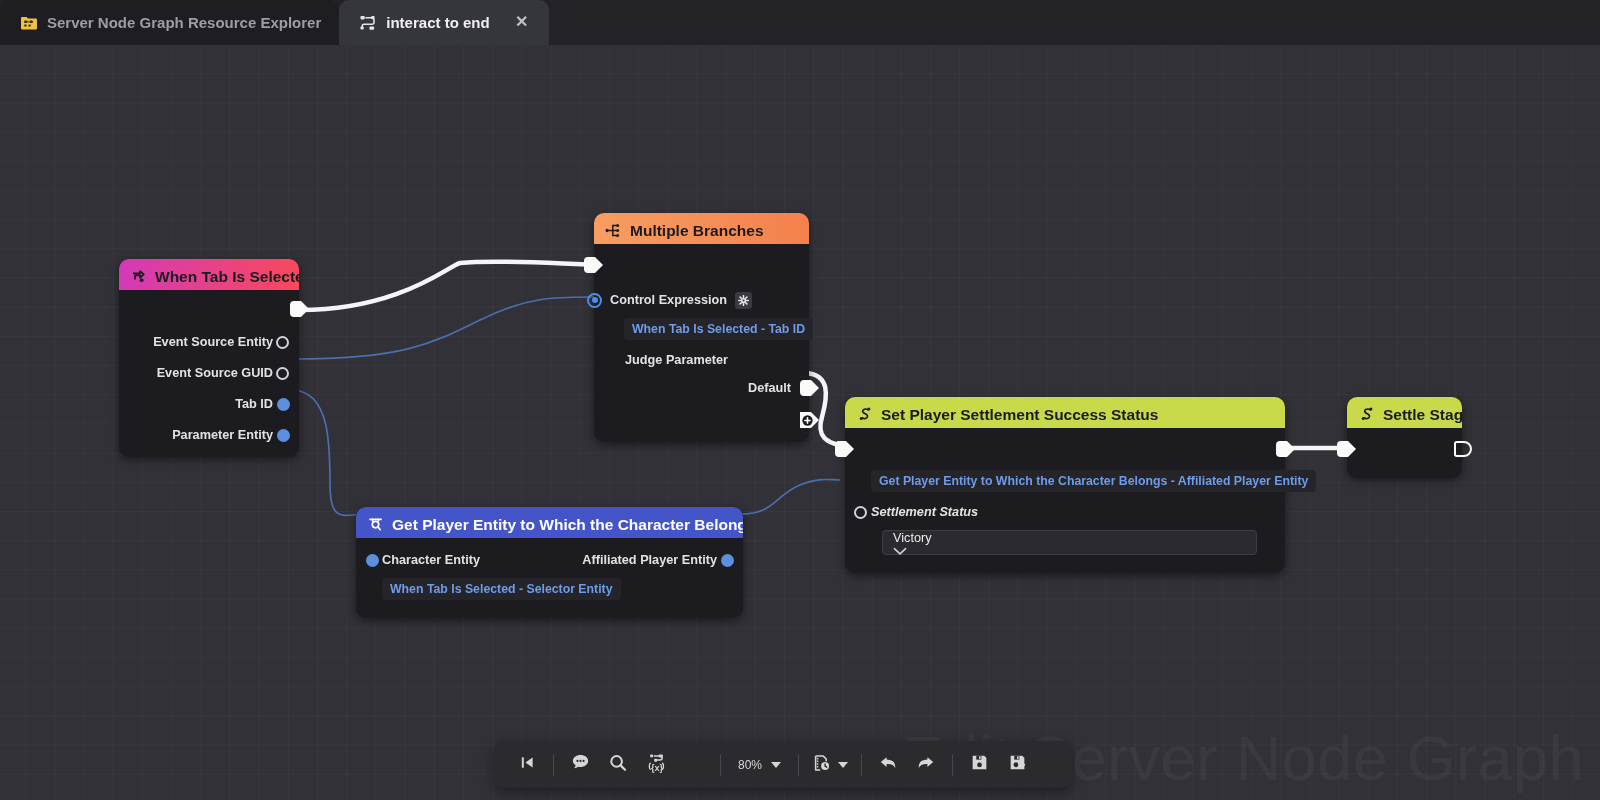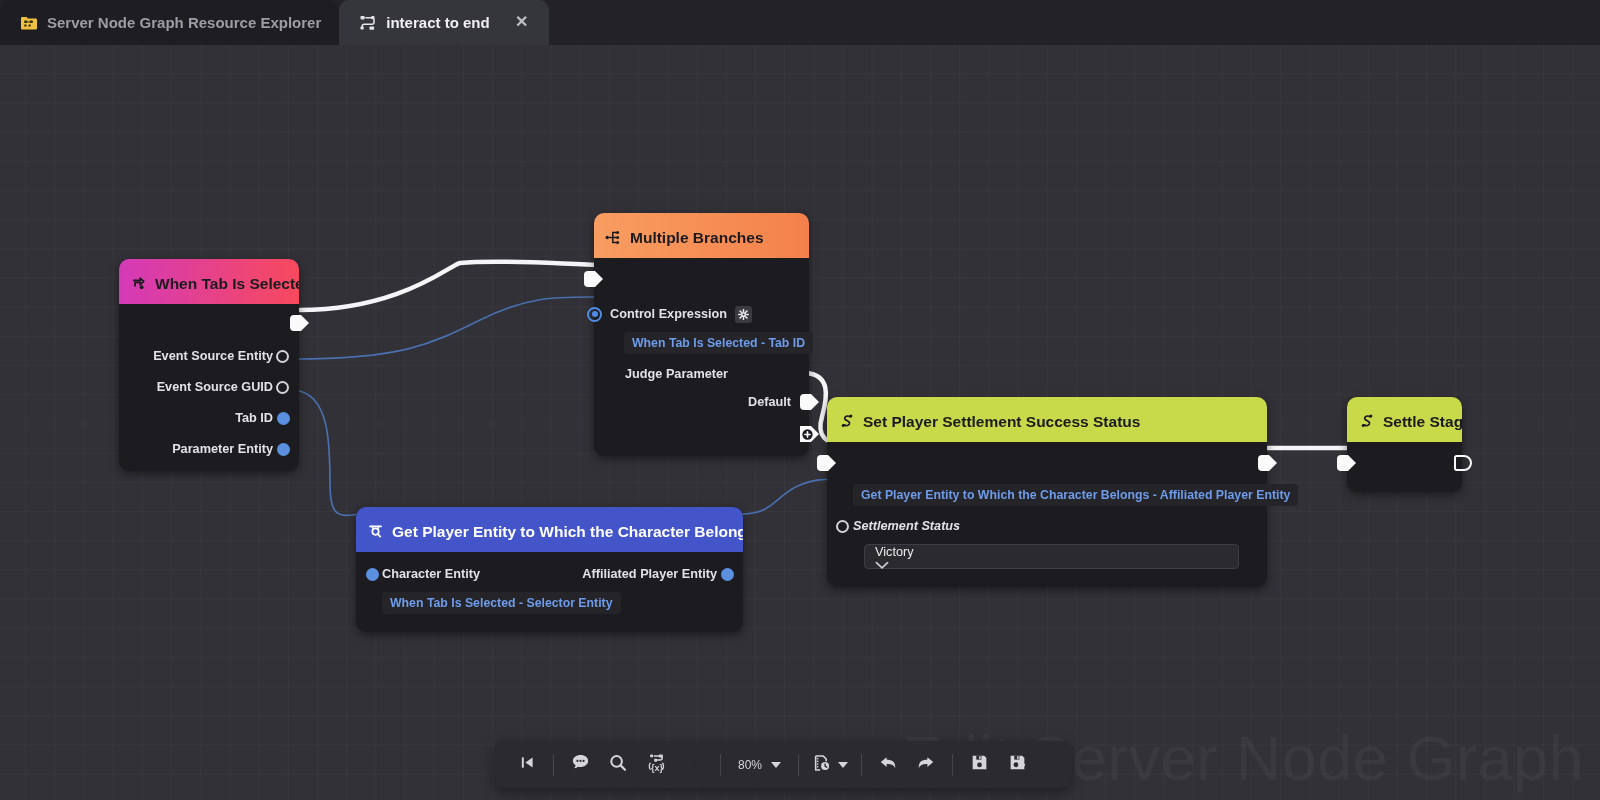--- a/index.html
+++ b/index.html
@@ -54,21 +54,21 @@
   .wires { position: absolute; inset: 0; width: 1600px; height: 755px; }
 
   
   .node {
     position: absolute;
     background: #1c1c20;
     border-radius: 10px;
     box-shadow: 0 3px 10px rgba(0,0,0,0.45);
   }
   .node-head {
-    height: 45px; border-radius: 10px 10px 0 0;
+    height: 31px; border-radius: 10px 10px 0 0;
     display: flex; align-items: center; gap: 8px;
     padding: 4px 14px 0 11px;
     font-size: 15.5px; font-weight: 600;
     white-space: nowrap; overflow: hidden;
   }
   .node-head svg { flex: 0 0 auto; display: block; }
   .node-body { position: relative; padding-bottom: 10px; }
 
   .row {
     position: relative; display: flex; align-items: center;
@@ -322,21 +322,21 @@
           <span>Character Entity</span>
           <span>Affiliated Player Entity</span>
           <span class="pin pin-dot data-r" style="right:9px;"></span>
         </div>
         <div class="row left" style="margin-top:4px; padding-left:26px; height:26px;">
           <span class="chip">When Tab Is Selected - Selector Entity</span>
         </div>
       </div>
     </div>
 
-    <div class="node" style="left:827px; top:352px; width:440px;">
+    <div class="node" style="left:845px; top:352px; width:440px;">
       <div class="node-head" style="background:#c8d94a; color:#1b1b1f;">
         <span>
           <svg width="17" height="17" viewBox="0 0 17 17">
             <path d="M12.2 3.8c-1.6-1.2-4.4-1-5.3 0.6-0.9 1.6 0.9 2.7 2.3 3.4 1.4 0.7 3 1.8 2.1 3.4-0.9 1.6-3.7 1.8-5.3 0.6" fill="none" stroke="#1b1b1f" stroke-width="1.7" stroke-linecap="round"></path>
             <circle cx="12.9" cy="3.1" r="1.5" fill="#1b1b1f"></circle>
             <circle cx="5.2" cy="12.6" r="1.5" fill="#1b1b1f"></circle>
           </svg>
         </span>
         <span>Set Player Settlement Success Status</span>
       </div>

